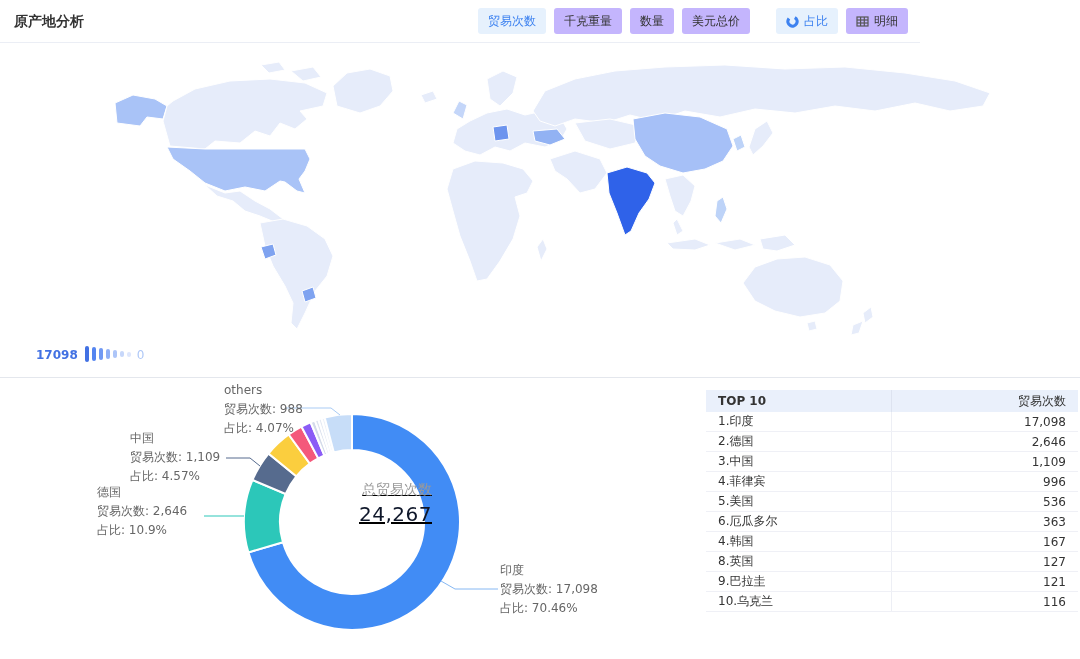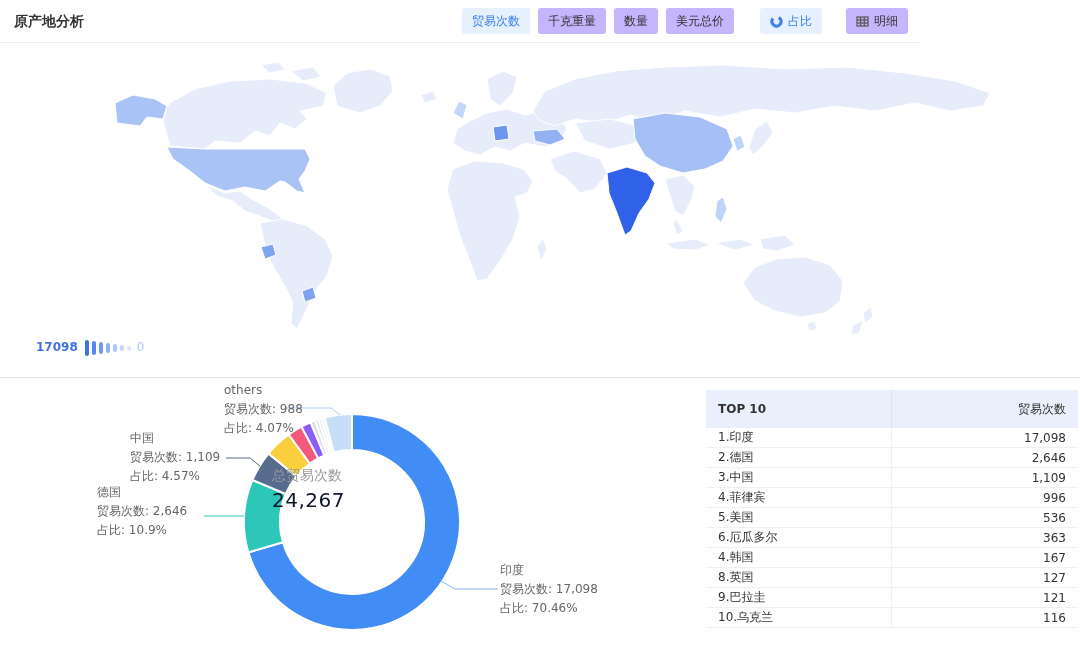--- a/index.html
+++ b/index.html
@@ -19,41 +19,41 @@
   .tb-gap { width:10px; }
   .tb svg { display:block; }
 
   
   .map-wrap { position:absolute; left:55px; top:50px; width:960px; height:312px; }
   .land { fill:var(--land,#E6ECFA); stroke:#fff; stroke-width:1; }
   .mapsvg path { stroke:#fff; stroke-width:1; }
 
   
   .map-legend { position:absolute; left:36px; top:340px; height:22px;
-    display:flex; align-items:flex-start; gap:3px; }
+    display:flex; align-items:flex-end; gap:3px; }
   .lg-max { font-size:12px; font-weight:bold; color:#4271E3; margin-right:4px; }
   .lg-min { font-size:12px; color:#AFC8F7; margin-left:3px; }
   .lg-bar { width:4px; border-radius:2px; }
 
   .divider { position:absolute; left:0; top:377px; width:1080px; height:1px; background:#E4E7ED; }
 
   
   .donut-svg { position:absolute; left:0; top:378px; }
-  .donut-center { position:absolute; left:272px; top:467px; width:160px; text-align:left; }
+  .donut-center { position:absolute; left:272px; top:481px; width:160px; text-align:right;text-decoration:underline; }
   .donut-center .t1 { font-size:14px; color:#999; }
   .donut-center .t2 { font-size:20px; color:#0f172a; margin-top:3px; letter-spacing:0.5px; }
   .callout { position:absolute; font-size:12px; color:#666; line-height:19px; white-space:nowrap; }
   .co-others { left:224px; top:381px; }
   .co-china  { left:130px; top:429px; }
   .co-germany{ left:97px;  top:483px; }
   .co-india  { left:500px; top:561px; }
 
   
   .top10 { position:absolute; left:706px; top:390px; width:372px; }
-  .t-head { display:flex; background:#EAF0FB; height:38px; align-items:center; font-size:12px; color:#333;justify-content:flex-end; }
+  .t-head { display:flex; background:#EAF0FB; height:22px; align-items:center; font-size:12px; color:#333;justify-content:flex-end; }
   .t-head .c1 { font-weight:bold; }
   .c1 { width:50%; padding-left:12px; border-right:1px solid #DDE3F0; height:100%;
     display:flex; align-items:center; }
   .c2 { width:50%; padding-right:12px; text-align:right; height:100%;
     display:flex; align-items:center; justify-content:flex-end; }
   .t-row { display:flex; height:20px; align-items:center; font-size:12px; color:#333;
     border-bottom:1px solid #EFF0F6; }
   .t-row .c1 { border-right:1px solid #EDEFF5; }
 </style>
 </head>
@@ -64,21 +64,21 @@
   <div class="header">
     <div class="page-title">原产地分析</div>
     <div class="toolbar">
       <span style="display:flex;gap:8px;">
           <button class="tb act">贸易次数</button>
           <button class="tb">千克重量</button>
           <button class="tb">数量</button>
           <button class="tb">美元总价</button>
         </span>
       <span class="tb-gap"></span>
-      <span style="display:flex;gap:24px;">
+      <span style="display:flex;gap:8px;">
           <button class="tb act"><svg width="13" height="13" viewBox="0 0 13 13">
               <circle cx="6.5" cy="6.5" r="4.6" fill="none" stroke="#3D82F0" stroke-width="3.2" stroke-dasharray="22 7" transform="rotate(-60 6.5 6.5)"></circle>
             </svg>占比</button>
           <button class="tb"><svg width="13" height="13" viewBox="0 0 13 13">
               <rect x="1" y="2" width="11" height="9" fill="none" stroke="#555" stroke-width="1.2"></rect>
               <line x1="1" y1="5" x2="12" y2="5" stroke="#555" stroke-width="1.2"></line>
               <line x1="1" y1="8" x2="12" y2="8" stroke="#555" stroke-width="1.2"></line>
               <line x1="4.6" y1="2" x2="4.6" y2="11" stroke="#555" stroke-width="1.2"></line>
               <line x1="8.3" y1="2" x2="8.3" y2="11" stroke="#555" stroke-width="1.2"></line>
             </svg>明细</button>

